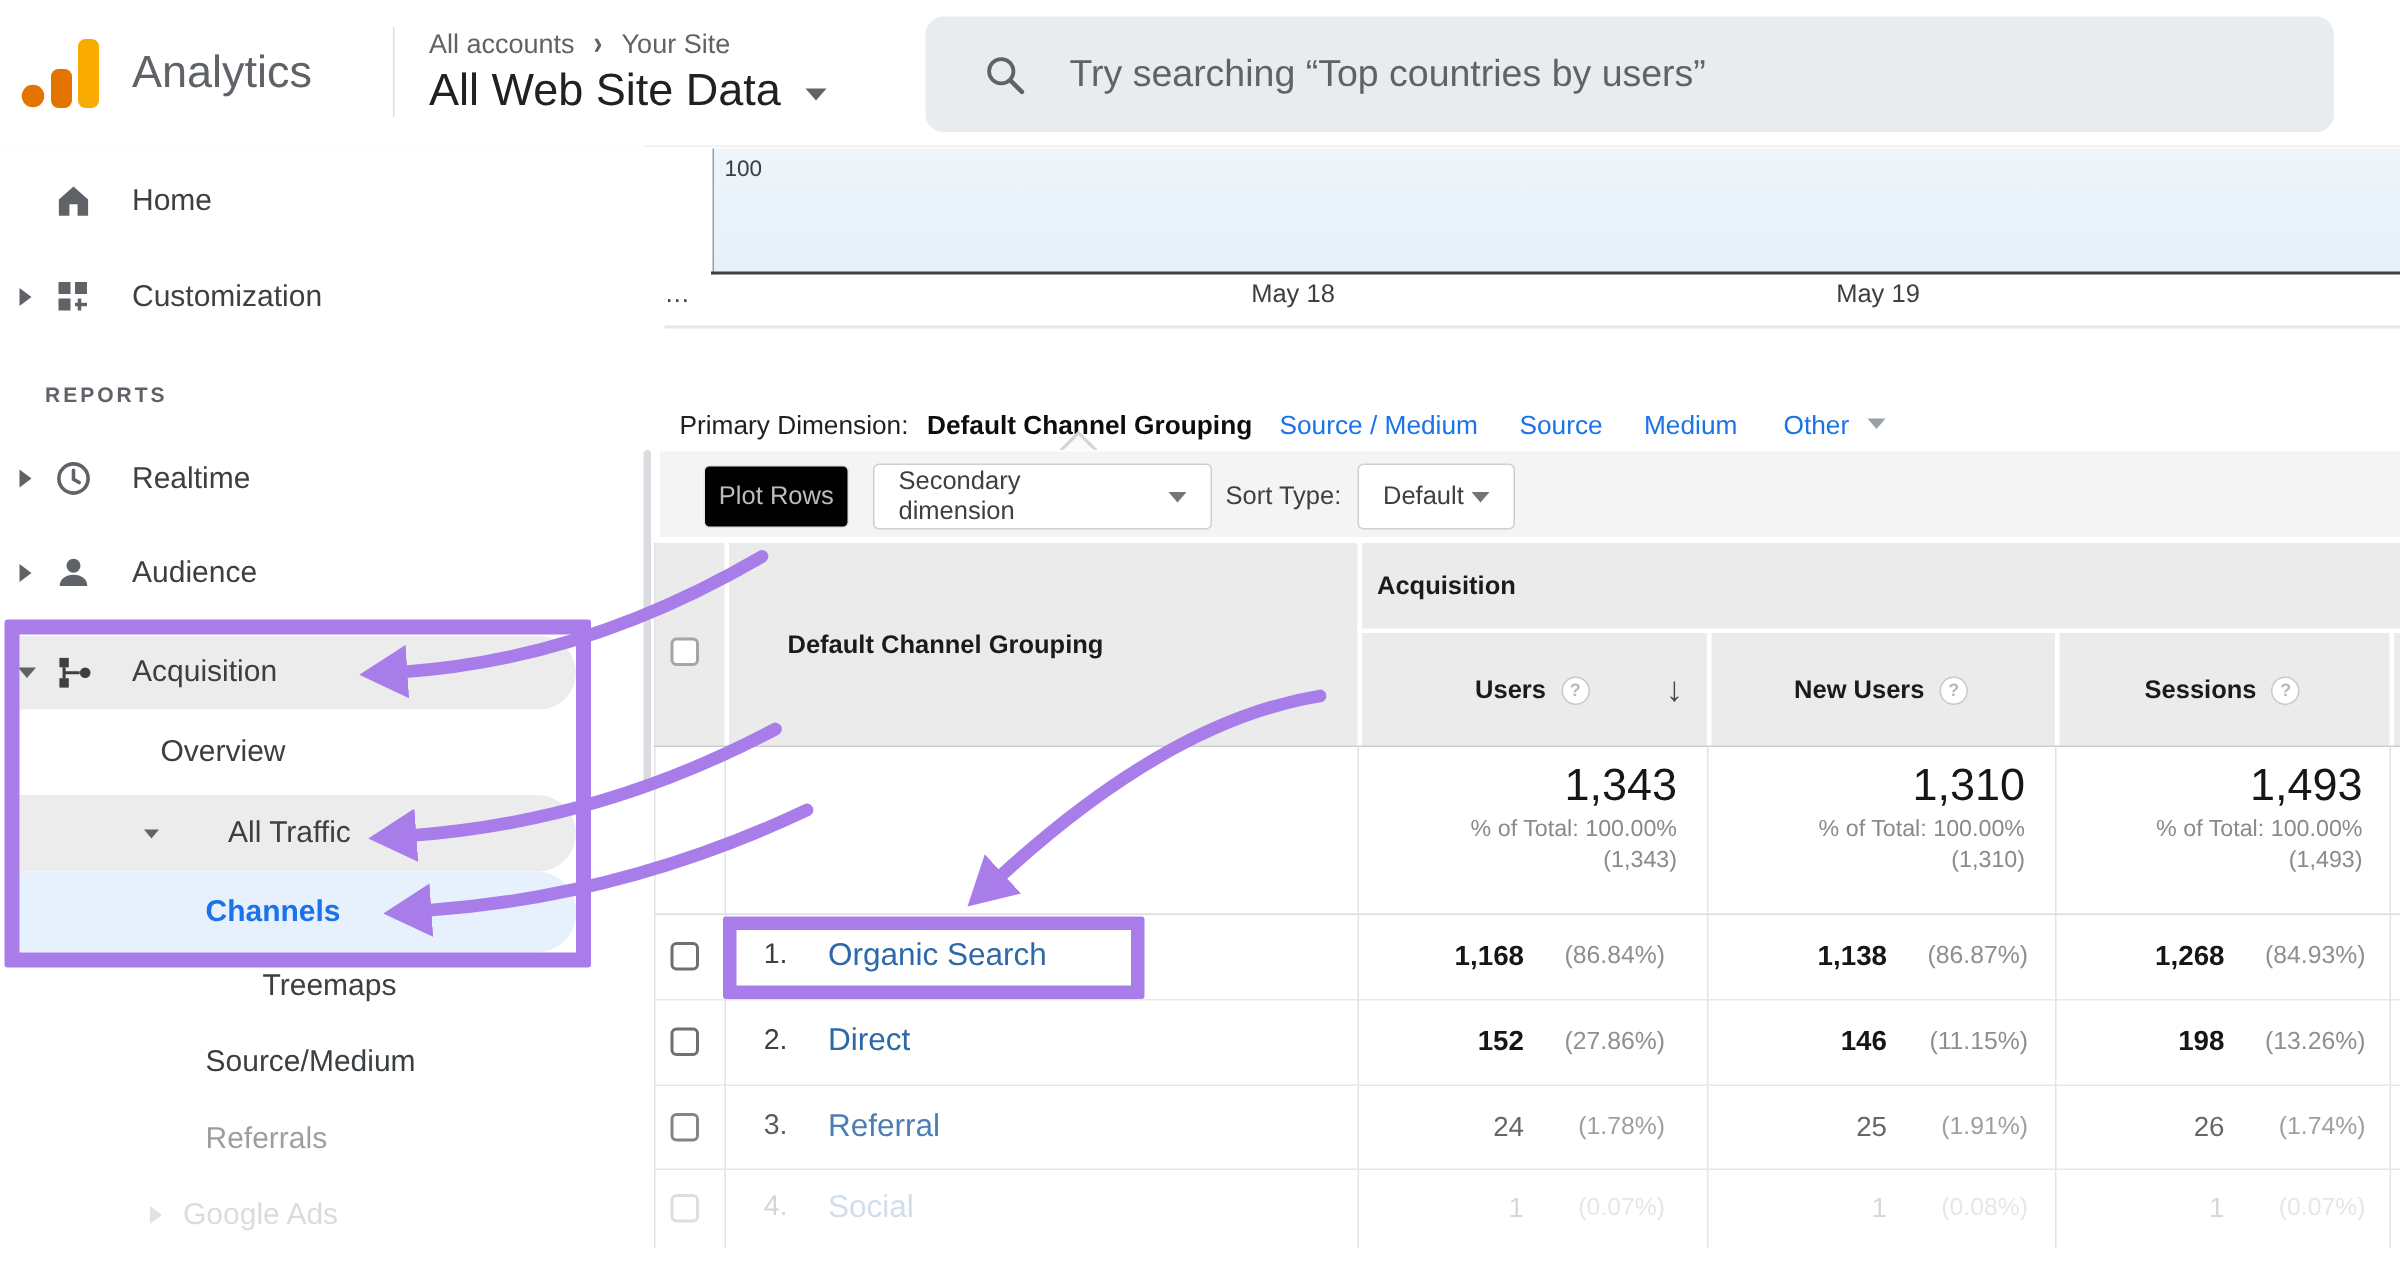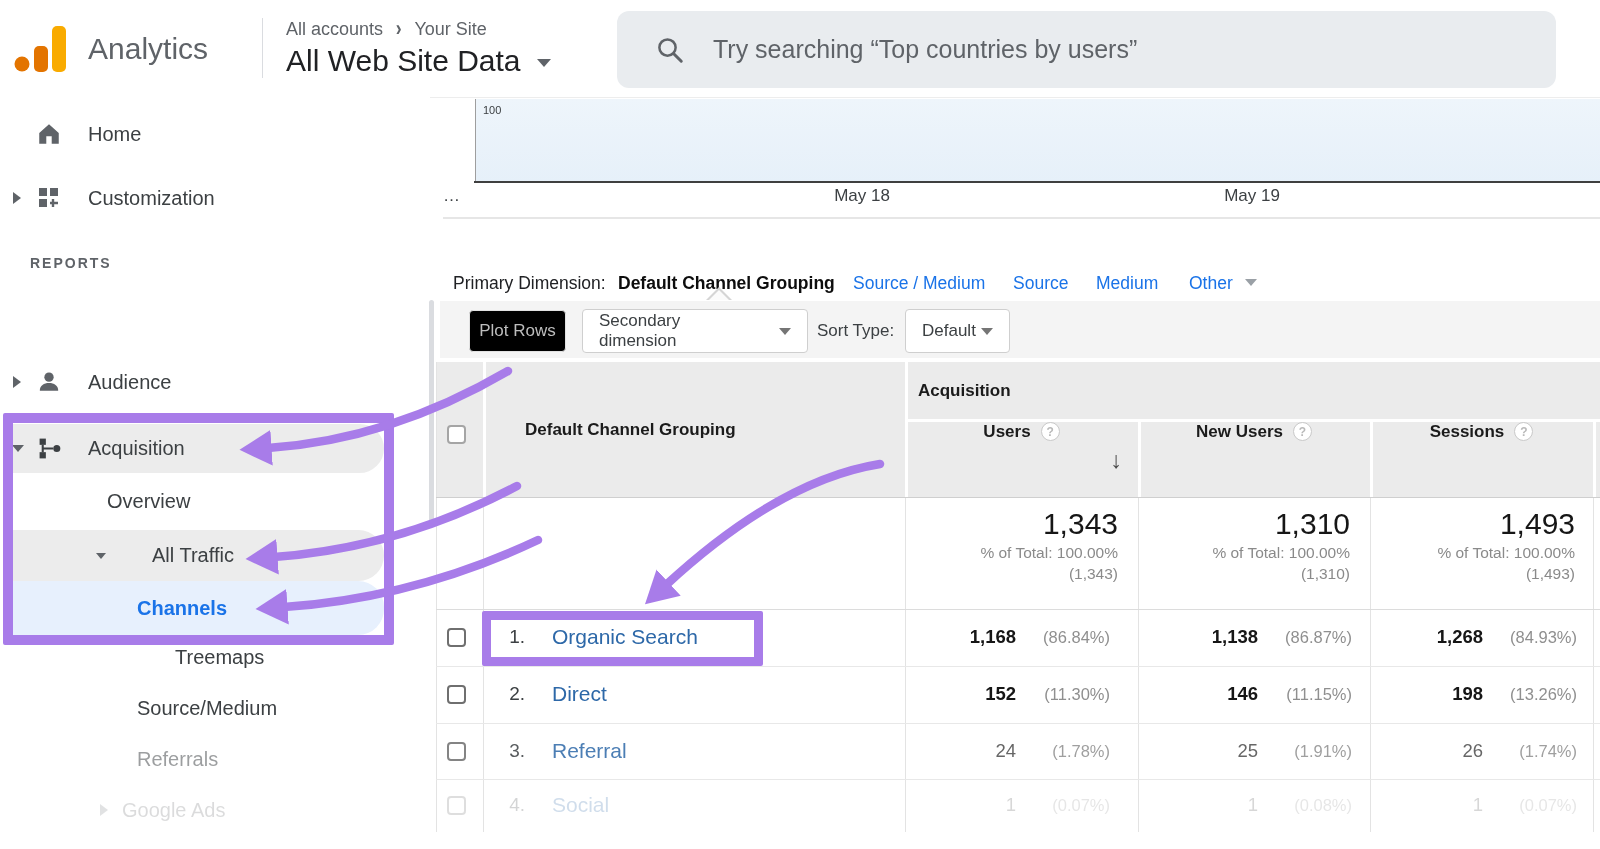--- a/index.html
+++ b/index.html
@@ -30,21 +30,21 @@
   .caret-right { width:0; height:0; border-top:6px solid transparent; border-bottom:6px solid transparent; border-left:8px solid #5f6368; }
   .caret-down-sm { width:0; height:0; border-left:6px solid transparent; border-right:6px solid transparent; border-top:7px solid #5f6368; }
   .reports-label { left:30px; top:255px; font-size:14px; font-weight:bold; letter-spacing:2px; color:#5f6368; }
   .pill { border-radius:0 26px 26px 0; }
   .scrollbar-thumb { left:429px; top:300px; width:5px; height:225px; background:#dadce0; border-radius:3px; }
 
   
   .chart-plot { left:476px; top:99px; width:1124px; height:83px;
     background:linear-gradient(180deg,#eef5fb 0%, #e6f0f9 100%); }
   .chart-yaxis { left:475px; top:99px; width:1px; height:84px; background:#9e9e9e; }
-  .chart-ytick { left:483px; top:104px; font-size:11px; color:#3c4043; }
+  .chart-ytick { left:483px; top:104px; font-size:15px; color:#3c4043; }
   .chart-xaxis { left:474px; top:181px; width:1126px; height:2px; background:#3f3f3f; }
   .xtick { top:186px; font-size:17px; color:#3c4043; }
   .chart-divider { left:443px; top:217px; width:1157px; height:2px; background:#e6e6e6; }
 
   
   .dim-item { top:268px; height:30px; line-height:30px; font-size:17.5px; }
   .dim-label { color:#202124; }
   .dim-active { color:#0d0d0d; font-weight:bold; }
   .dim-link { color:#1a73e8; cursor:pointer; }
   .notch-outer { left:706px; top:287px; width:0; height:0; border-left:13px solid transparent; border-right:13px solid transparent; border-bottom:13px solid #d5d5d5; }
@@ -60,21 +60,21 @@
   .btn-drop .caret-down { border-left-width:6px; border-right-width:6px; border-top-width:7px; border-top-color:#757575; }
   .sort-label { left:817px; top:309px; height:44px; line-height:44px; font-size:17px; color:#3c4043; }
 
   
   .thead-bg { left:436px; top:362px; width:1164px; height:136px; background:#ebebeb; }
   .gap-v { background:#fff; width:3px; }
   .gap-h { background:#fff; height:3px; }
   .th-text { font-weight:bold; font-size:17px; color:#1b1b1b; }
   .group-header { left:918px; top:362px; height:57px; line-height:57px; }
   .dim-col-header { left:483px; top:362px; width:422px; height:136px; display:flex; align-items:center; padding-left:42px; }
-  .metric-cell { top:422px; height:76px; display:flex; justify-content:center;border-radius:21px; }
+  .metric-cell { top:422px; height:76px; display:flex; align-items:center; justify-content:center;border-radius:21px; }
   .help-circle { width:19px; height:19px; border-radius:50%; background:#fff; border:1.5px solid #c9c9c9; color:#b9b9b9; font-size:12px; font-weight:bold; display:inline-flex; align-items:center; justify-content:center; margin-left:10px; }
   .sort-arrow { position:absolute; right:16px; top:50%; transform:translateY(-50%); font-size:23px; color:#4a4a4a; font-weight:bold; }
   .checkbox { width:19px; height:19px; border:2px solid #6f6f6f; border-radius:4px; background:#fff; }
   .checkbox-hdr { border-color:#a5a5a5; }
   .vline { width:1px; background:#e3e3e3; }
   .hline { height:1px; background:#e8e8e8; left:436px; width:1164px; }
   .totals-cell { top:506px; text-align:right; }
   .totals-value { font-size:30px; color:#161616; line-height:36px; }
   .totals-sub { font-size:15.5px; color:#8a8a8a; line-height:21px; }
   .row-rank { font-size:19px; color:#3c4043; text-align:right; width:32px; display:inline-block; }
@@ -137,20 +137,28 @@
         <rect x="2" y="2" width="8" height="8" fill="#5f6368"></rect>
         <rect x="13" y="2" width="8" height="8" fill="#5f6368"></rect>
         <rect x="2" y="13" width="8" height="8" fill="#5f6368"></rect>
         <path d="M16 13 v8 M13 17 h8" stroke="#5f6368" stroke-width="2.4"></path>
       </svg>
       <span class="abs side-item-label" style="left:88px;">Customization</span>
     </div>
 
     <div class="abs reports-label" style="top:158px;">REPORTS</div>
 
+    <div class="abs" style="left:0;top:198px;width:430px;height:48px;display:flex;align-items:center;">
+      <span class="abs caret-right" style="left:13px;"></span>
+      <svg class="abs" style="left:36px;" width="26" height="26" viewBox="0 0 24 24">
+        <circle cx="12" cy="12" r="9" fill="none" stroke="#5f6368" stroke-width="2.2"></circle>
+        <path d="M12 7 V12.5 L15.5 14.5" fill="none" stroke="#5f6368" stroke-width="2.2" stroke-linecap="round"></path>
+      </svg>
+      <span class="abs side-item-label" style="left:88px;">Realtime</span>
+    </div>
 
     <div class="abs" style="left:0;top:261px;width:430px;height:48px;display:flex;align-items:center;">
       <span class="abs caret-right" style="left:13px;"></span>
       <svg class="abs" style="left:36px;" width="26" height="26" viewBox="0 0 24 24">
         <circle cx="12" cy="7.5" r="4.3" fill="#5f6368"></circle>
         <path d="M3.5 20 c0-4.6 3.8-7 8.5-7 s8.5 2.4 8.5 7 Z" fill="#5f6368"></path>
       </svg>
       <span class="abs side-item-label" style="left:88px;">Audience</span>
     </div>
 
@@ -302,21 +310,21 @@
         <span class="num-pct">(84.93%)</span>
     </div>
   </div>
 
   <div class="abs" style="left:436px;top:667px;width:1164px;height:56px;">
     <div class="abs checkbox" style="left:11px;top:18px;"></div>
     <span class="abs row-rank" style="left:57px;top:16px;">2.</span>
     <span class="abs row-link" style="left:116px;top:15px;">Direct</span>
     <div class="abs num-cell" style="left:469px;width:233px;top:16px;padding-right:28px;">
       <span class="num-val">152</span>
-        <span class="num-pct">(11.30%)</span>
+        <span class="num-pct">(27.86%)</span>
     </div>
     <div class="abs num-cell" style="left:702px;width:232px;top:16px;padding-right:18px;">
       <span class="num-val">146</span>
         <span class="num-pct">(11.15%)</span>
     </div>
     <div class="abs num-cell" style="left:934px;width:223px;top:16px;padding-right:16px;">
       <span class="num-val">198</span>
         <span class="num-pct">(13.26%)</span>
     </div>
   </div>

